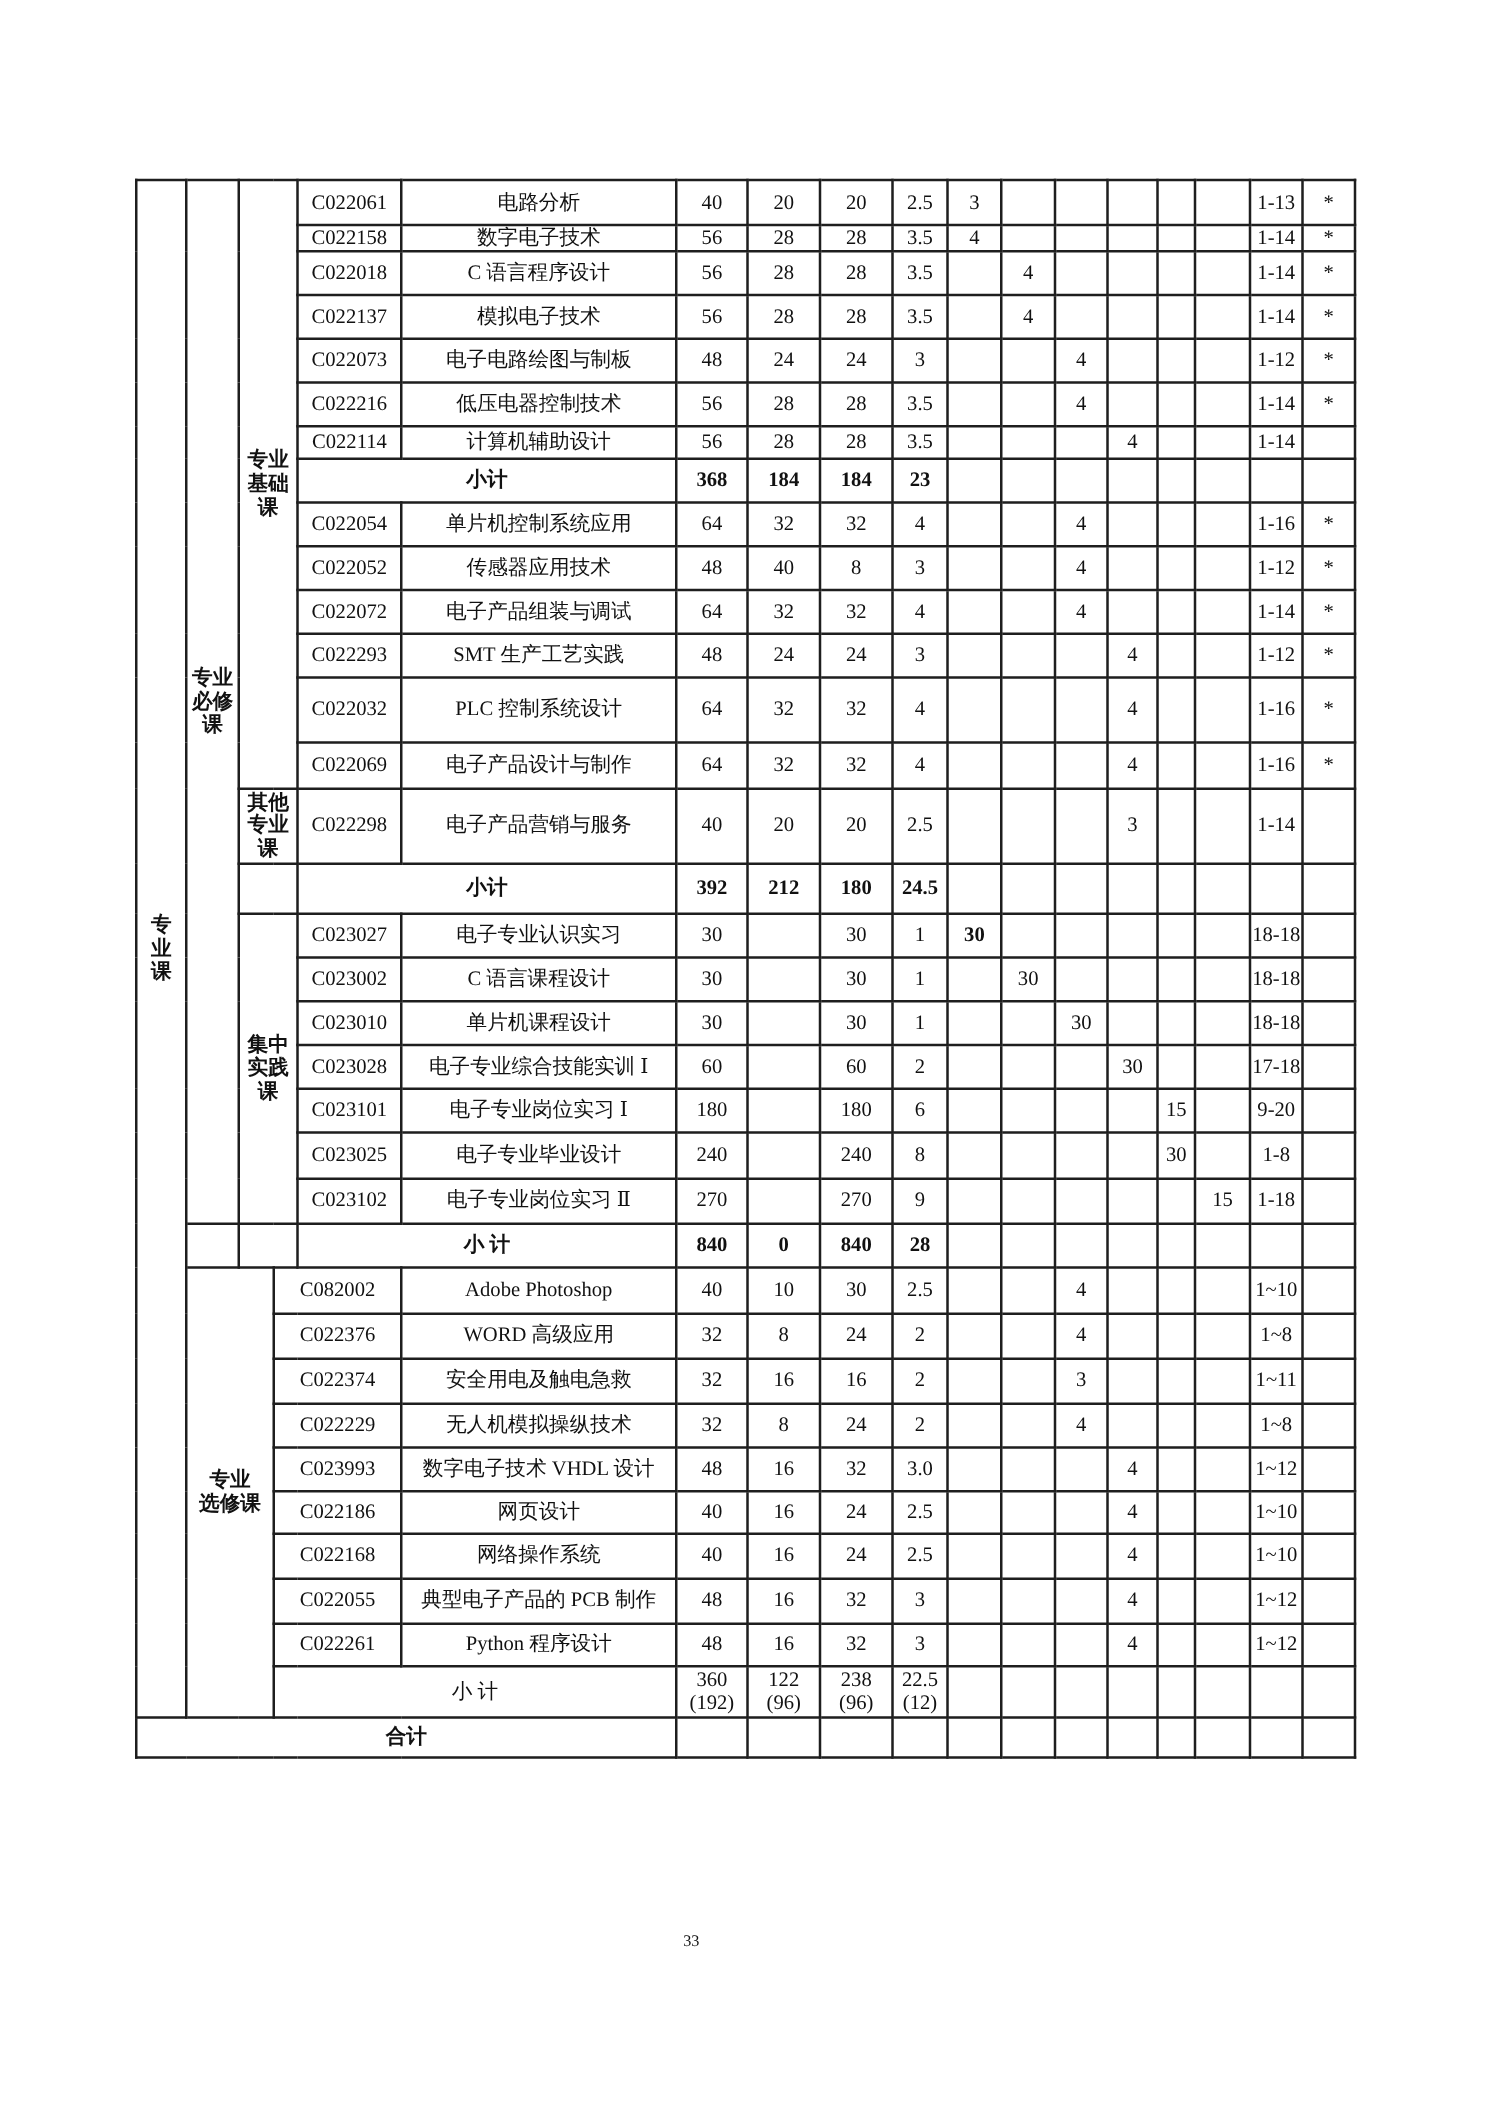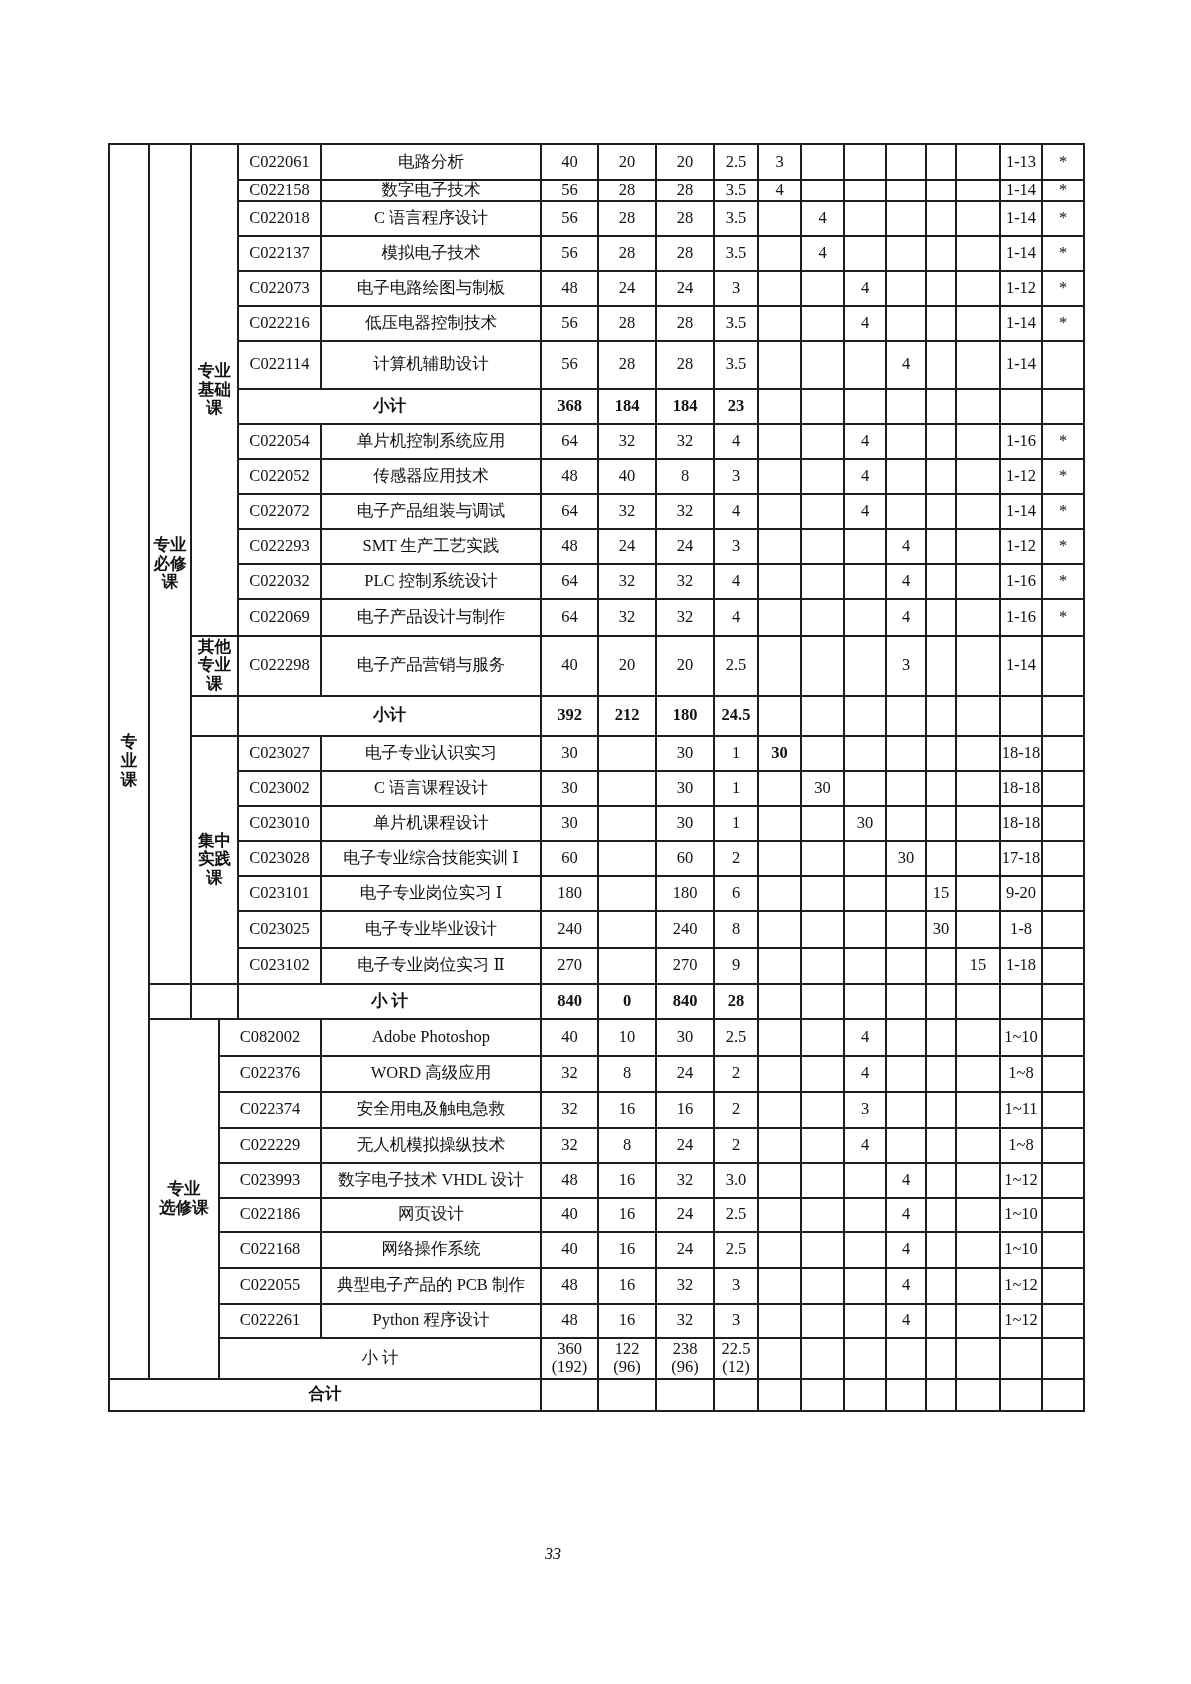--- a/index.html
+++ b/index.html
@@ -24,21 +24,21 @@
   td.cat-required { padding-top:290px; }
   td.sub-label    { font-weight:bold; font-size:19px; }
   td.sub-label-regular { font-weight:normal; font-size:19px; }
   td.grand-label  { font-weight:bold; font-size:20px; }
   td.bd    { font-weight:bold; }
   td.weeks { font-size:15px; }
   td.star  { font-size:19px; }
   td.two-line { white-space:pre-line; font-size:15.5px; line-height:1.25; }
   .pagenum {
     position:absolute; top:1545px; left:0; width:1106px;
-    text-align:center; font-size:16px;font-style:italic;
+    text-align:center; font-size:13px;
   }
 </style>
 </head>
 <body>
 
 <div class="page">
   <table class="curriculum">
     <colgroup>
       <col style="width:40px">
         <col style="width:42px">
@@ -158,21 +158,21 @@
           <td>3.5</td>
           <td></td>
           <td></td>
           <td>4</td>
           <td></td>
           <td></td>
           <td></td>
           <td class="weeks">1-14</td>
           <td class="star">*</td>
         </tr>
-        <tr style="height: 48px; padding-left: 40px;">
+        <tr style="height: 26px; padding-left: 40px;">
           <td class="code">C022114</td>
           <td class="name">计算机辅助设计</td>
           <td>56</td>
           <td>28</td>
           <td>28</td>
           <td>3.5</td>
           <td></td>
           <td></td>
           <td></td>
           <td>4</td>
@@ -253,21 +253,21 @@
           <td>3</td>
           <td></td>
           <td></td>
           <td></td>
           <td>4</td>
           <td></td>
           <td></td>
           <td class="weeks">1-12</td>
           <td class="star">*</td>
         </tr>
-        <tr style="height: 35px;">
+        <tr style="height: 52px;">
           <td class="code">C022032</td>
           <td class="name">PLC 控制系统设计</td>
           <td>64</td>
           <td>32</td>
           <td>32</td>
           <td>4</td>
           <td></td>
           <td></td>
           <td></td>
           <td>4</td>

